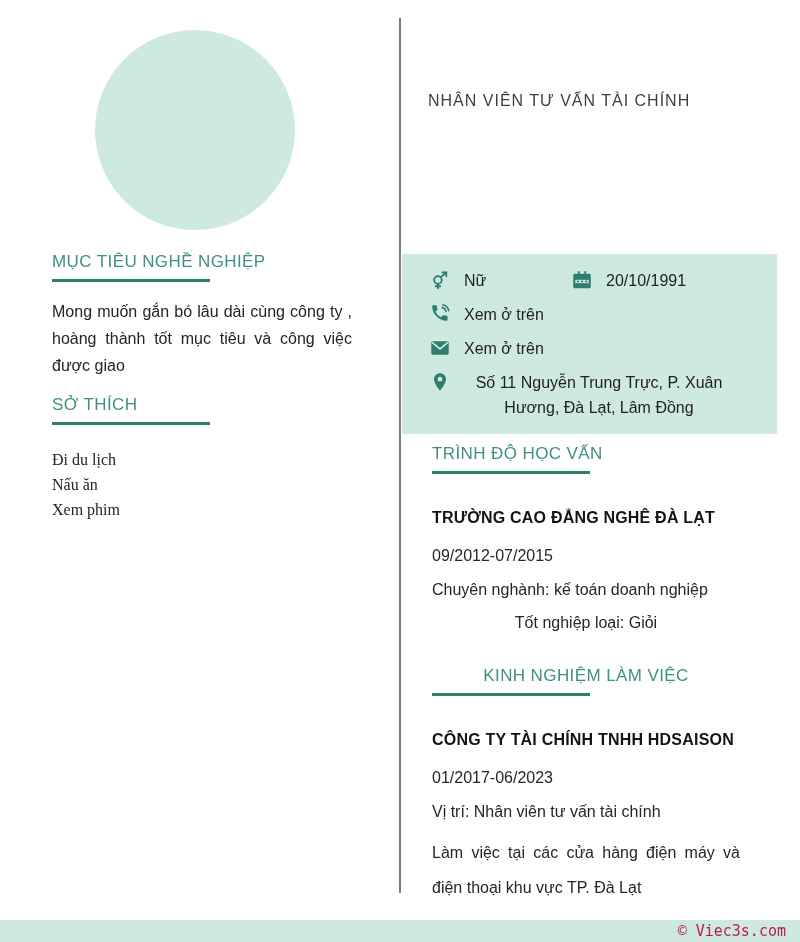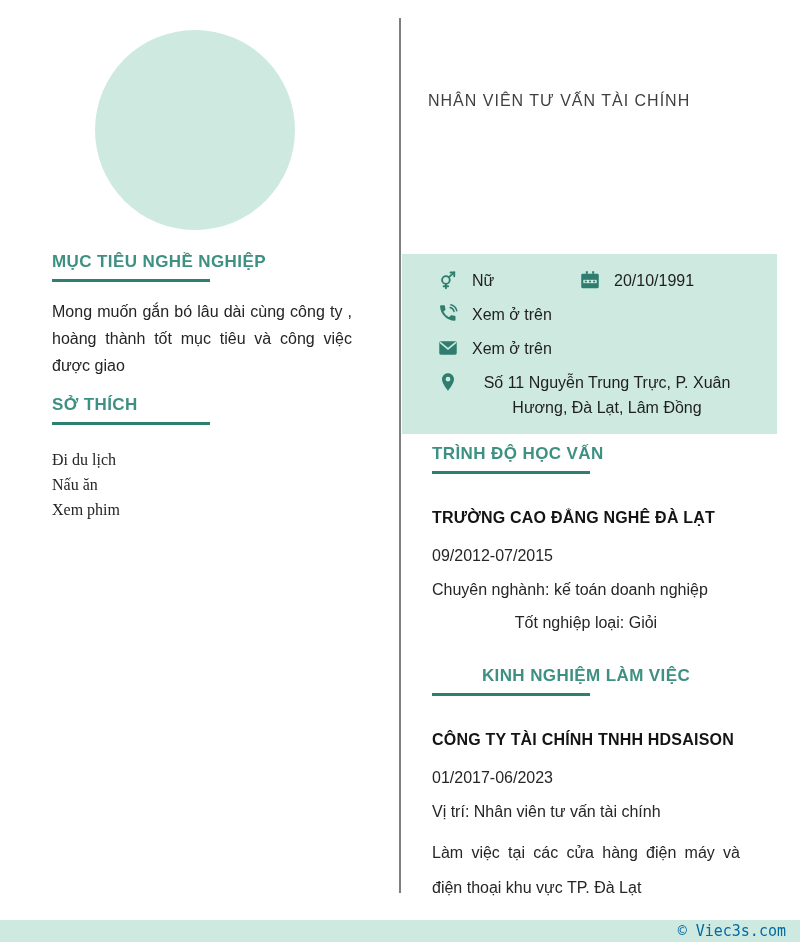--- a/index.html
+++ b/index.html
@@ -10,48 +10,48 @@
   
   .avatar{position:absolute;left:95px;top:30px;width:200px;height:200px;border-radius:50%;background:#cde9e0;}
   
   .divider{position:absolute;left:399px;top:18px;width:2px;height:875px;background:#7f7f7f;}
   
   .right-head{position:absolute;left:428px;top:88px;width:355px;}
   .name{font-size:29px;font-weight:bold;color:#393939;letter-spacing:.5px;margin:0;line-height:34px;}
   .job{font-size:16px;color:#3f3f3f;letter-spacing:1px;margin-top:4px;}
   
   .info-panel{position:absolute;left:402px;top:254px;width:375px;box-sizing:border-box;
-    background:#cde9e0;padding:14px 18px 14px 36px;}
+    background:#cde9e0;padding:14px 18px 14px 28px;}
   .info-row{display:flex;align-items:flex-start;margin-bottom:9px;font-size:16px;color:#1f1f1f;line-height:25px;}
   .info-row:last-child{margin-bottom:0;}
   .info-cell{display:flex;align-items:flex-start;}
   .cell-gender{width:142px;}
   .ic{width:20px;height:20px;flex:0 0 20px;margin-right:14px;margin-top:2px;}
   .ic svg{display:block;width:20px;height:20px;}
   .addr-text{max-width:270px;text-align:center;}
   
-  .sec-h{font-size:17px;font-weight:bold;color:#3e9082;letter-spacing:.4px;margin:0;line-height:20px;}
+  .sec-h{font-size:17px;font-weight:normal;color:#3e9082;letter-spacing:.4px;margin:0;line-height:20px;}
   .rule{width:158px;height:3px;background:#2d7f70;margin-top:7px;}
   
   .left-col{position:absolute;left:52px;top:252px;width:300px;}
   .objective-body{font-size:16px;line-height:27px;margin-top:16px;text-align:justify;color:#242424;}
   .hobbies-head{margin-top:12px;}
   .hobby-list{margin-top:22px;font-size:16px;line-height:25px;color:#242424;font-family:Liberation Serif, serif;}
   
   .right-col{position:absolute;left:432px;top:444px;width:308px;}
   .entry-title{font-size:16px;font-weight:bold;color:#141414;letter-spacing:.2px;margin:34px 0 0 0;line-height:20px;}
   .entry-line{font-size:16px;color:#262626;line-height:20px;margin:14px 0 0 0;}
   .entry-period{margin-top:18px;}
   .entry-grade{margin-top:13px;text-align:center;}
   .entry-desc{margin-top:13px;line-height:35px;text-align:justify;}
   .exp-head{margin-top:33px;text-align:center;}
   
   .footer{position:absolute;left:0;top:920px;width:800px;height:22px;background:#cde9e0;
     display:flex;align-items:center;justify-content:flex-end;box-sizing:border-box;padding-right:14px;}
-  .footer span{font-family:"DejaVu Sans Mono",monospace;font-size:15px;color:#0369a1;}
+  .footer span{font-family:"DejaVu Sans Mono",monospace;font-size:15px;color:#be185d;}
 </style>
 </head>
 <body>
 
 <div class="page">
 
   <div class="avatar"></div>
   <div class="divider"></div>
 
   <div class="right-head">

